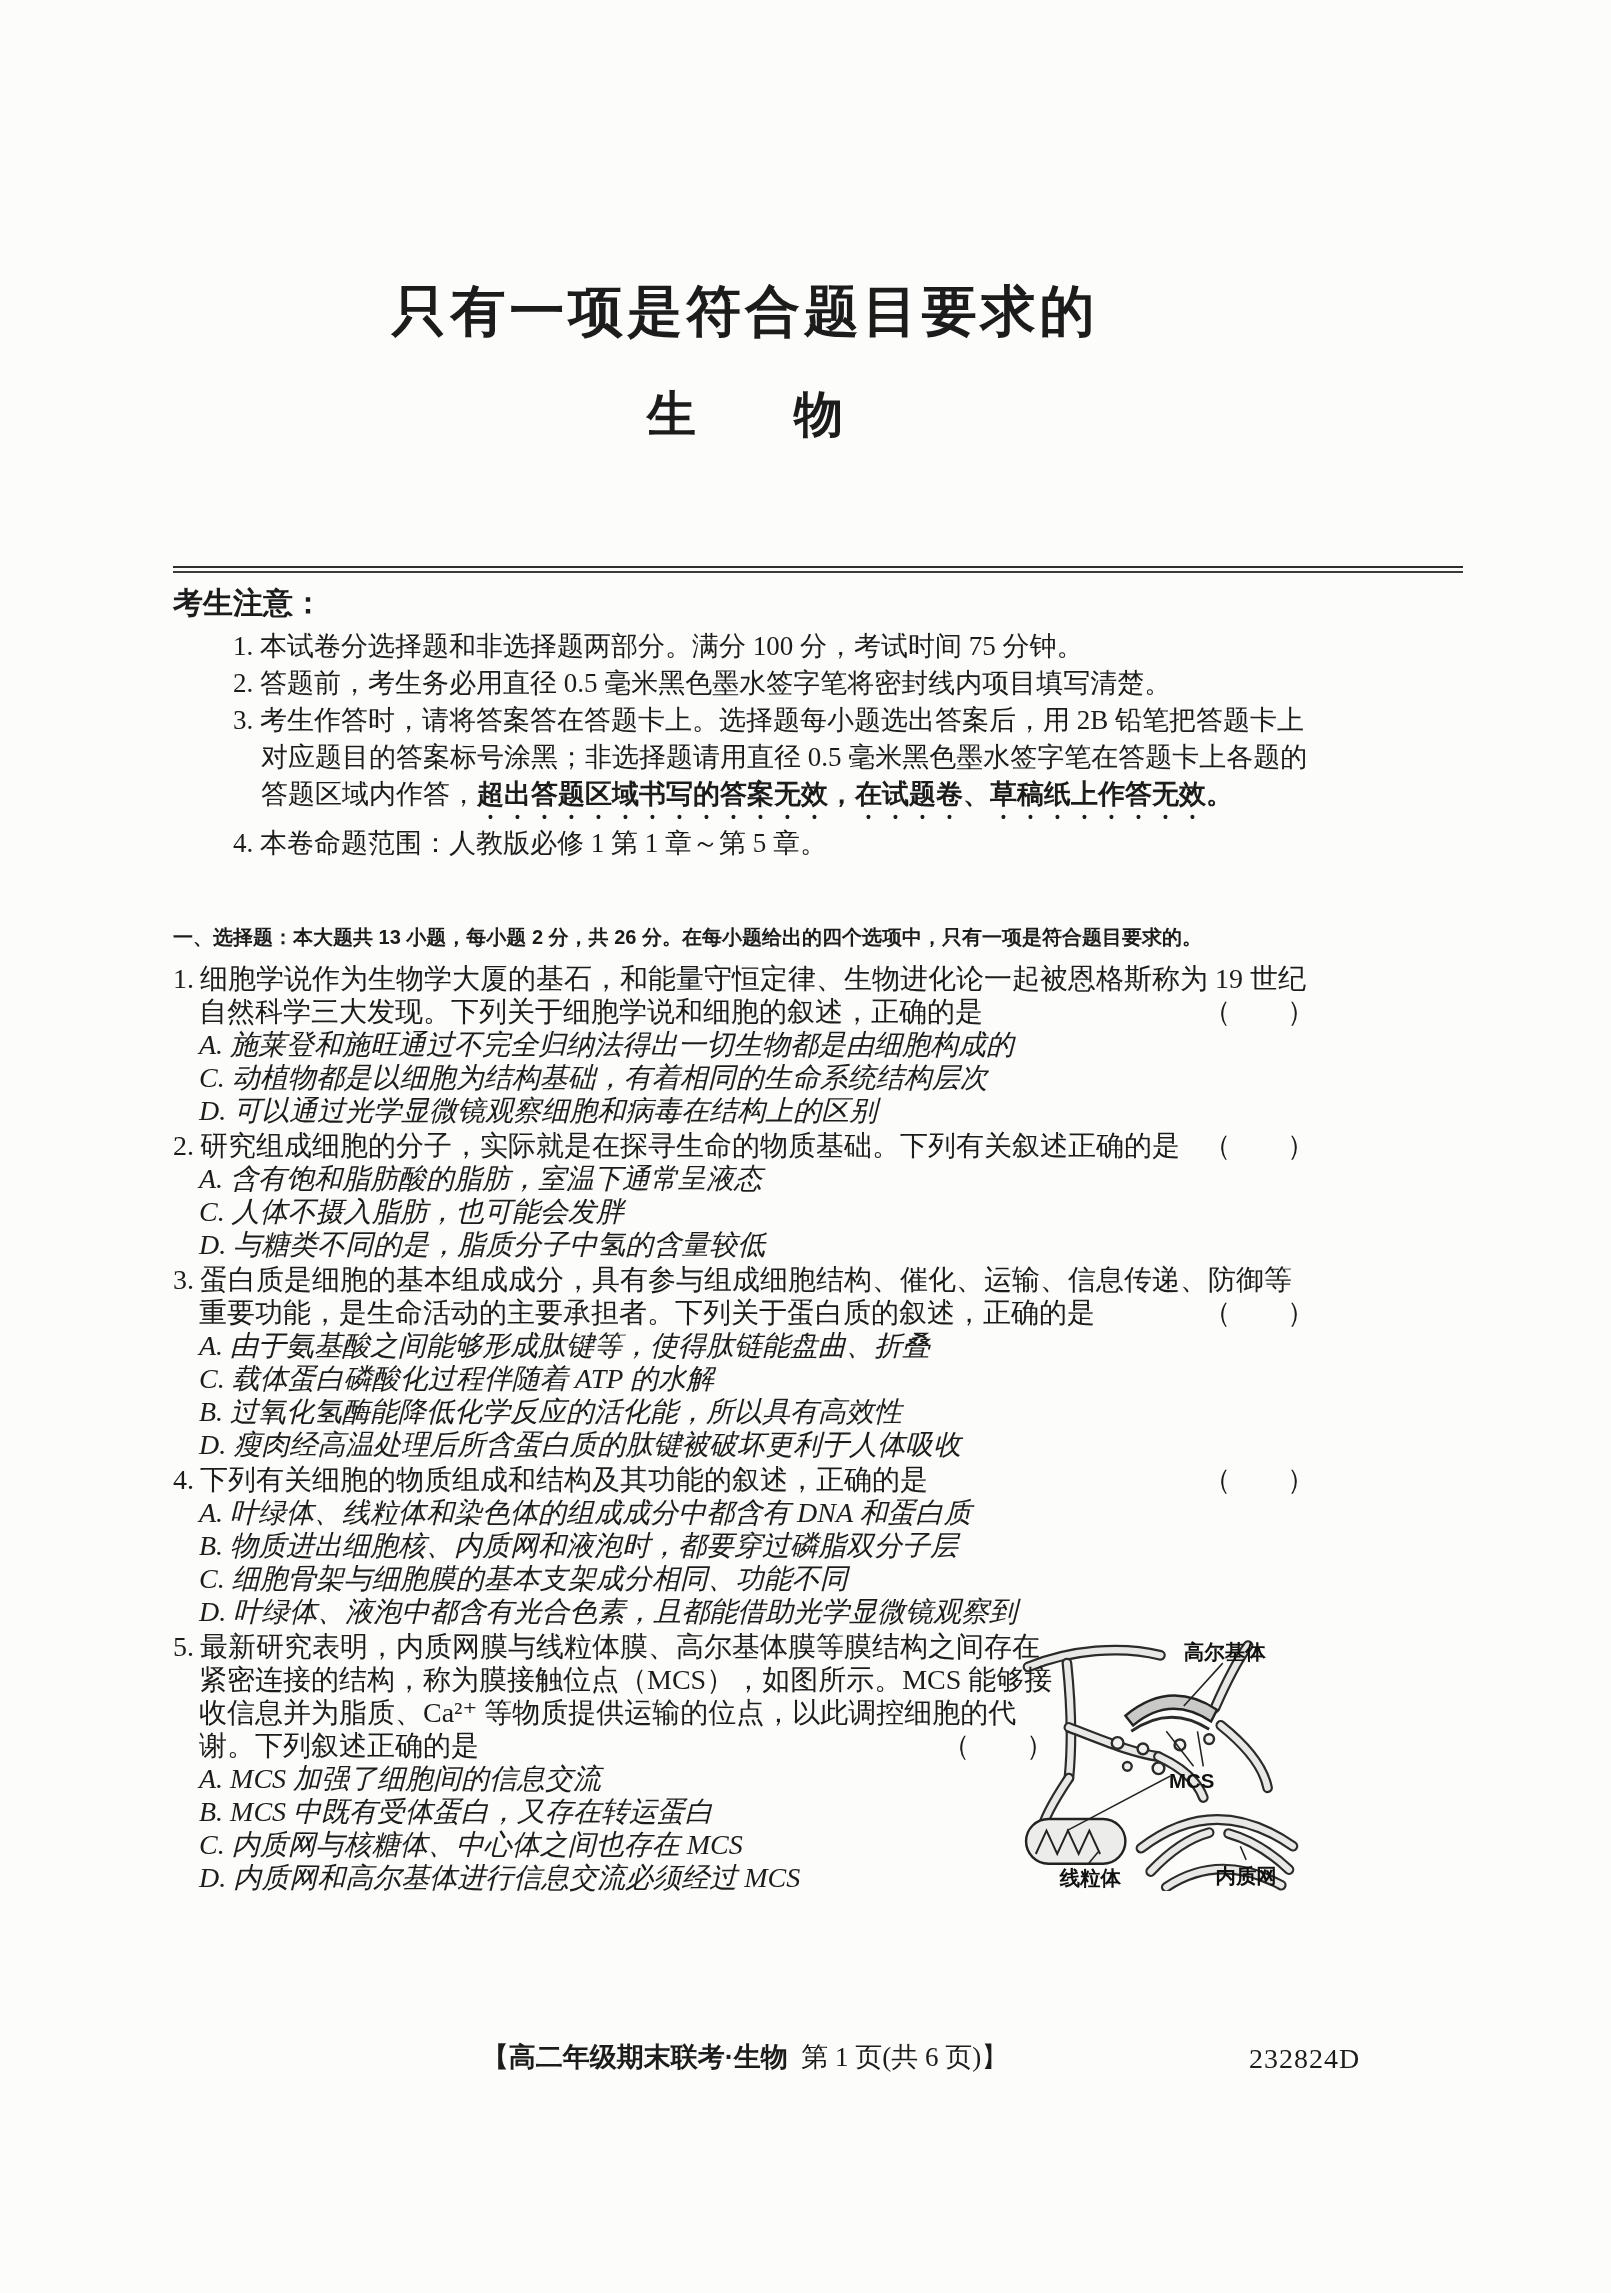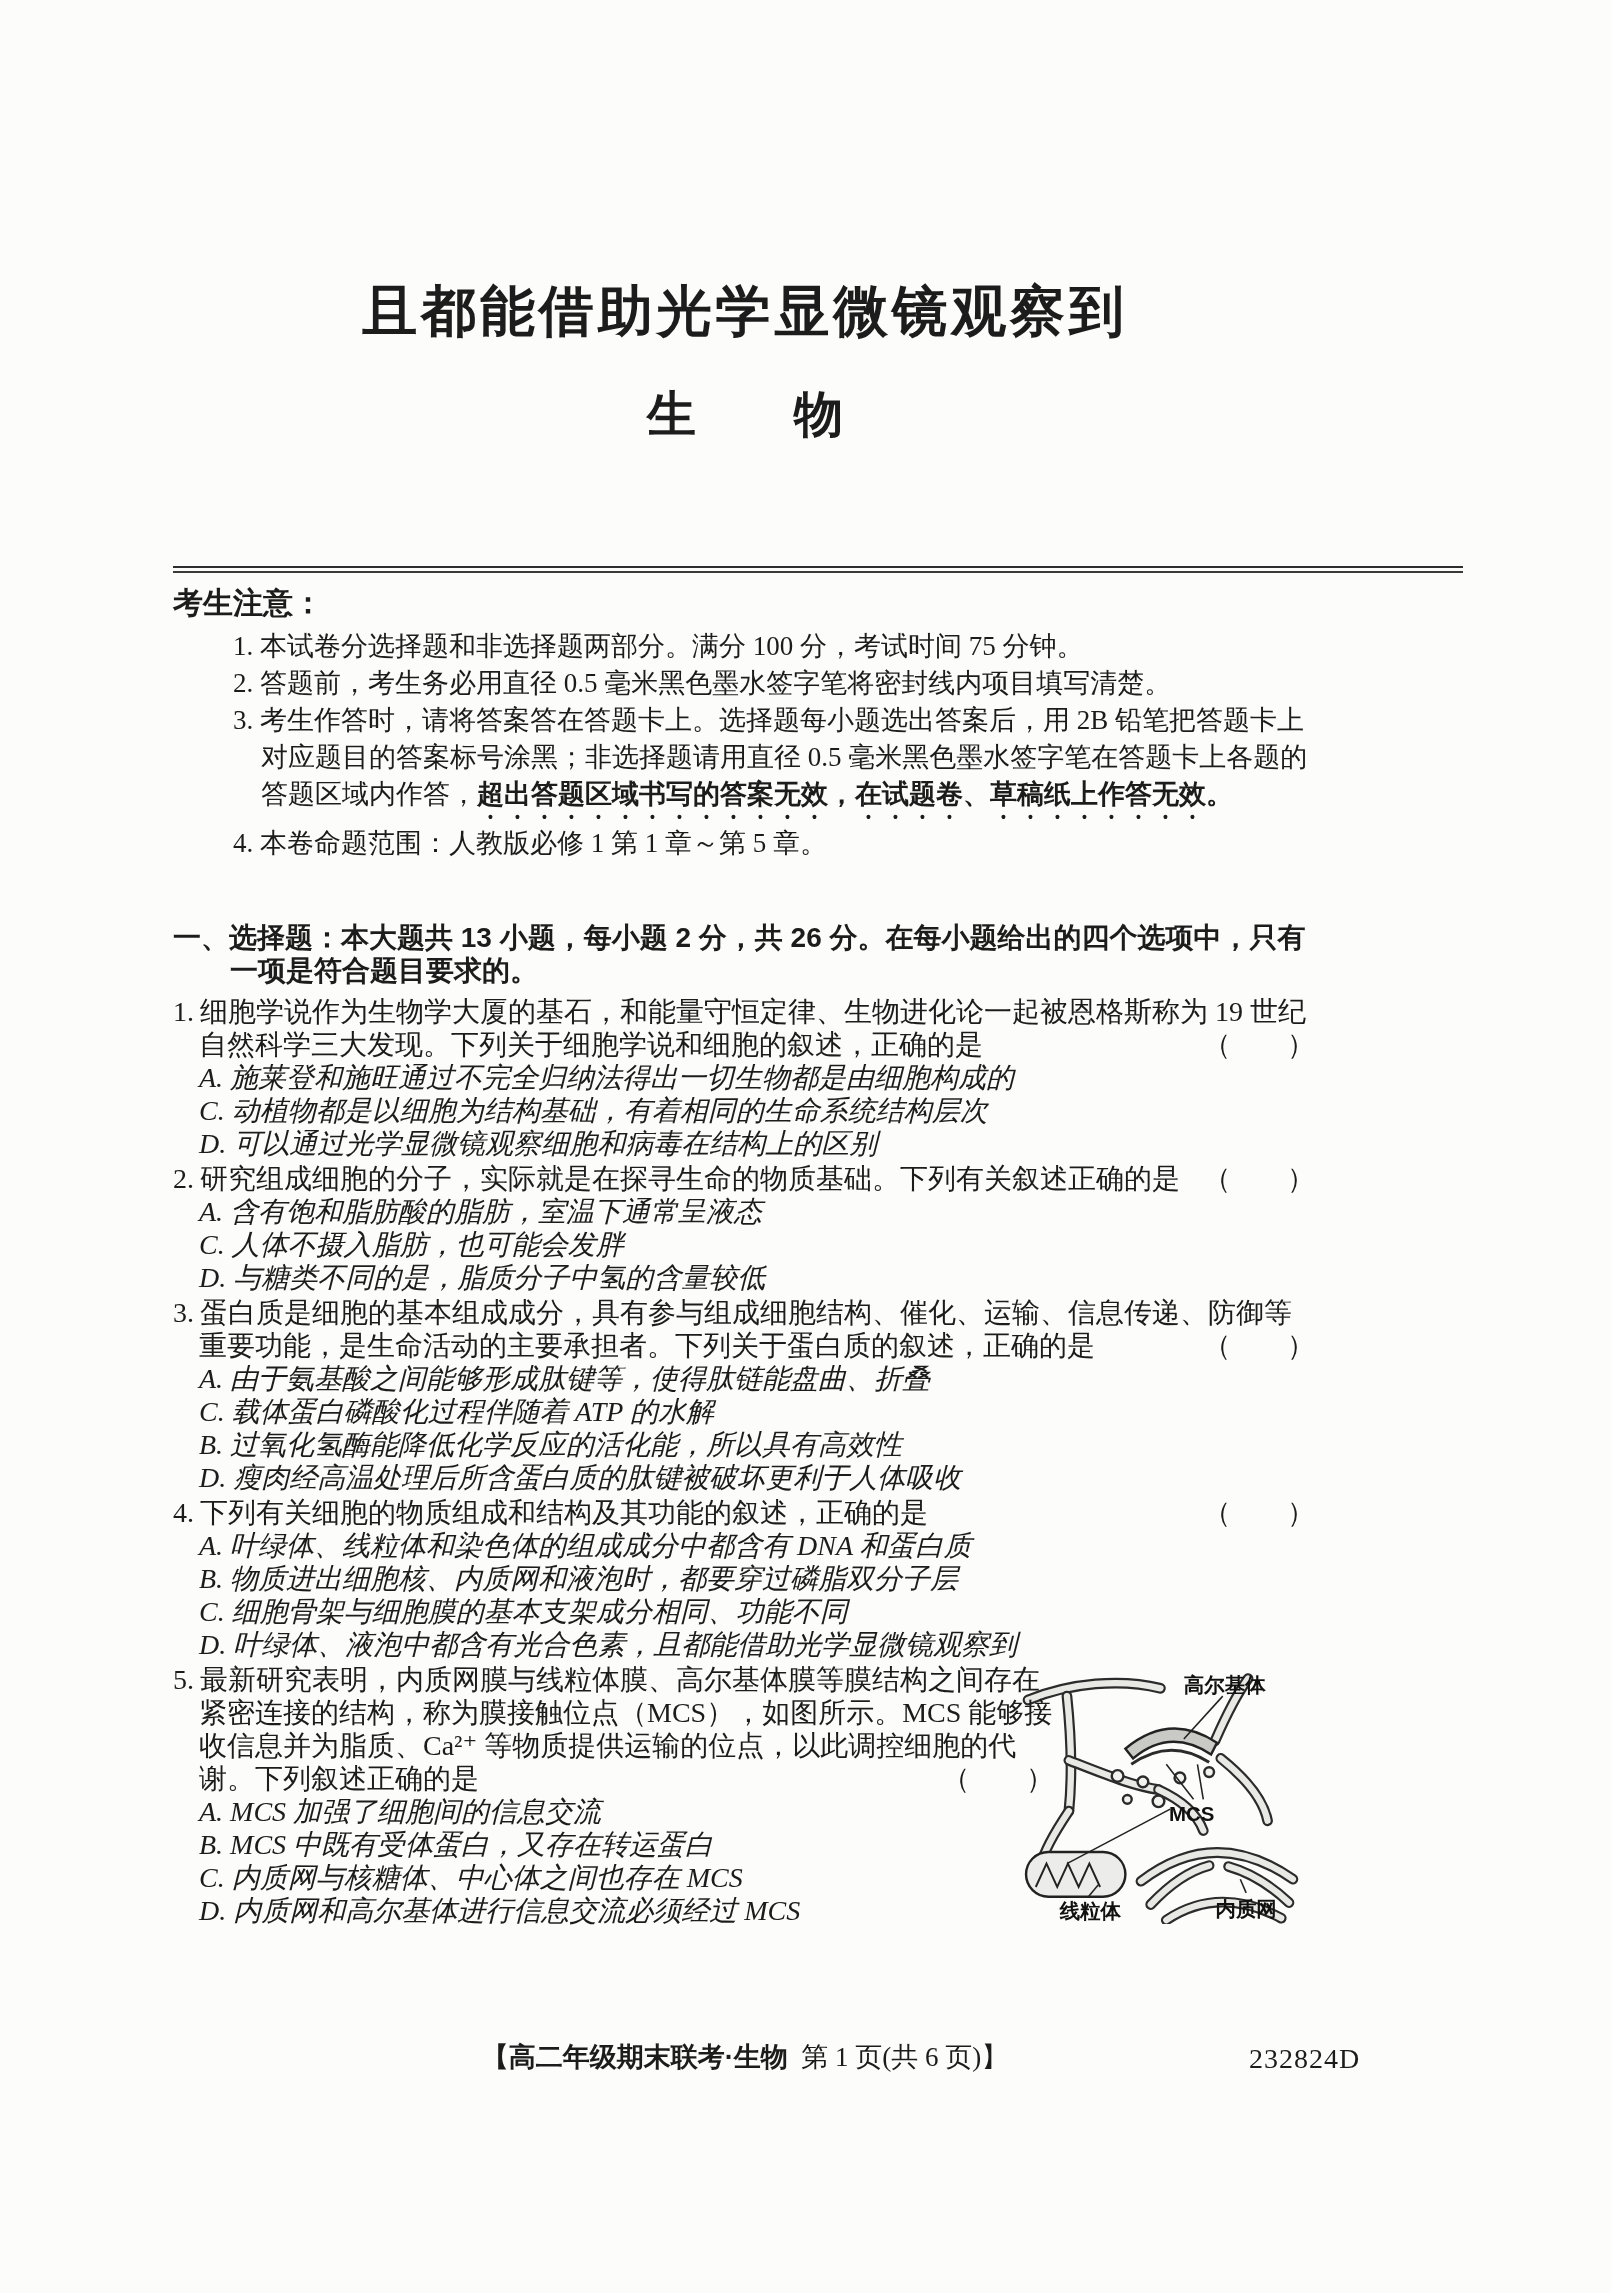--- a/index.html
+++ b/index.html
@@ -14,21 +14,21 @@
   .rule{margin-top:124px;height:2.9px;border-top:2px solid #2e2e2e;border-bottom:2px solid #3a3a3a;margin-right:-146px;}
   .notice-heading{margin-top:13px;font-size:30px;font-weight:bold;line-height:39px;
     font-family:Liberation Mono, monospace;}
   .notice{margin-top:2.9px;}
   .notice-item{font-size:27px;line-height:37px;padding-left:88px;text-indent:-28px;}
   .notice-em{
     font-family:"Liberation Sans","DejaVu Sans",sans-serif;font-weight:bold;
     -webkit-text-emphasis:filled dot #1c1c1c;-webkit-text-emphasis-position:under;
     text-emphasis:filled dot #1c1c1c;text-emphasis-position:under right;
   }
-  .section-heading{margin-top:59px;font-size:28px;font-weight:bold;line-height:33px;
+  .section-heading{margin-top:59px;font-size:20px;font-weight:bold;line-height:33px;
     padding-left:57px;text-indent:-57px;
     font-family:"Liberation Sans","DejaVu Sans",sans-serif;}
   .questions{margin-top:7.8px;}
   .question{font-size:28px;line-height:33px;margin-top:2px;padding-left:26px;}
   .stem{position:relative;text-indent:-26px;}
   .q-number{margin-right:5.9px;}
   .bracket{position:absolute;right:2px;bottom:0;text-indent:0;}
   .option{text-indent:0;font-style:italic;}
   .q5-body{display:flex;align-items:flex-start;}
   .q5-text{width:857px;flex:none;}
@@ -42,21 +42,21 @@
   .footer-bold{font-family:"Liberation Sans","DejaVu Sans",sans-serif;font-weight:bold;}
   .footer-page{margin-left:13.7px;}
   .footer-code{position:absolute;left:1076px;top:1px;font-size:28px;letter-spacing:1px;}
 </style>
 </head>
 <body>
 
 <div class="sheet">
   <div class="content">
 
-    <div class="title">且都能借助光学显微镜观察到</div>
+    <div class="title">只有一项是符合题目要求的</div>
     <div class="subject">生　　物</div>
 
     <div class="rule"></div>
 
     <div class="notice-heading">考生注意：</div>
     <div class="notice">
       <div class="notice-item">1. 本试卷分选择题和非选择题两部分。满分 100 分，考试时间 75 分钟。</div>
       <div class="notice-item">2. 答题前，考生务必用直径 0.5 毫米黑色墨水签字笔将密封线内项目填写清楚。</div>
       <div class="notice-item"><span>3. 考生作答时，请将答案答在答题卡上。选择题每小题选出答案后，用 2B 铅笔把答题卡上对应题目的答案标号涂黑；非选择题请用直径 0.5 毫米黑色墨水签字笔在答题卡上各题的答题区域内作答，</span><span class="notice-em">超出答题区域书写的答案无效，在试题卷、草稿纸上作答无效。</span></div>
       <div class="notice-item">4. 本卷命题范围：人教版必修 1 第 1 章～第 5 章。</div>

